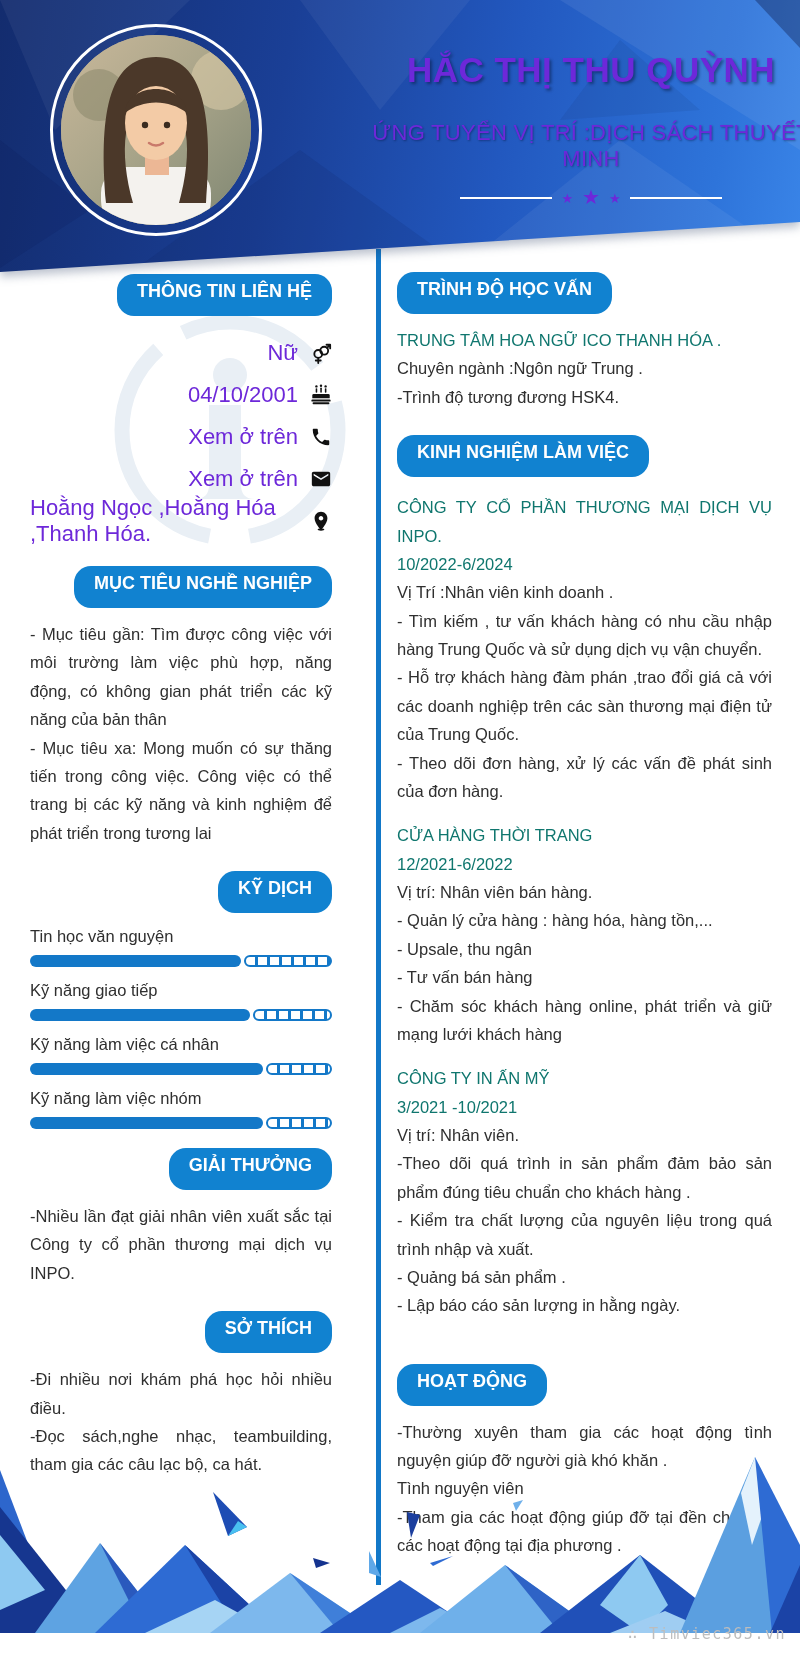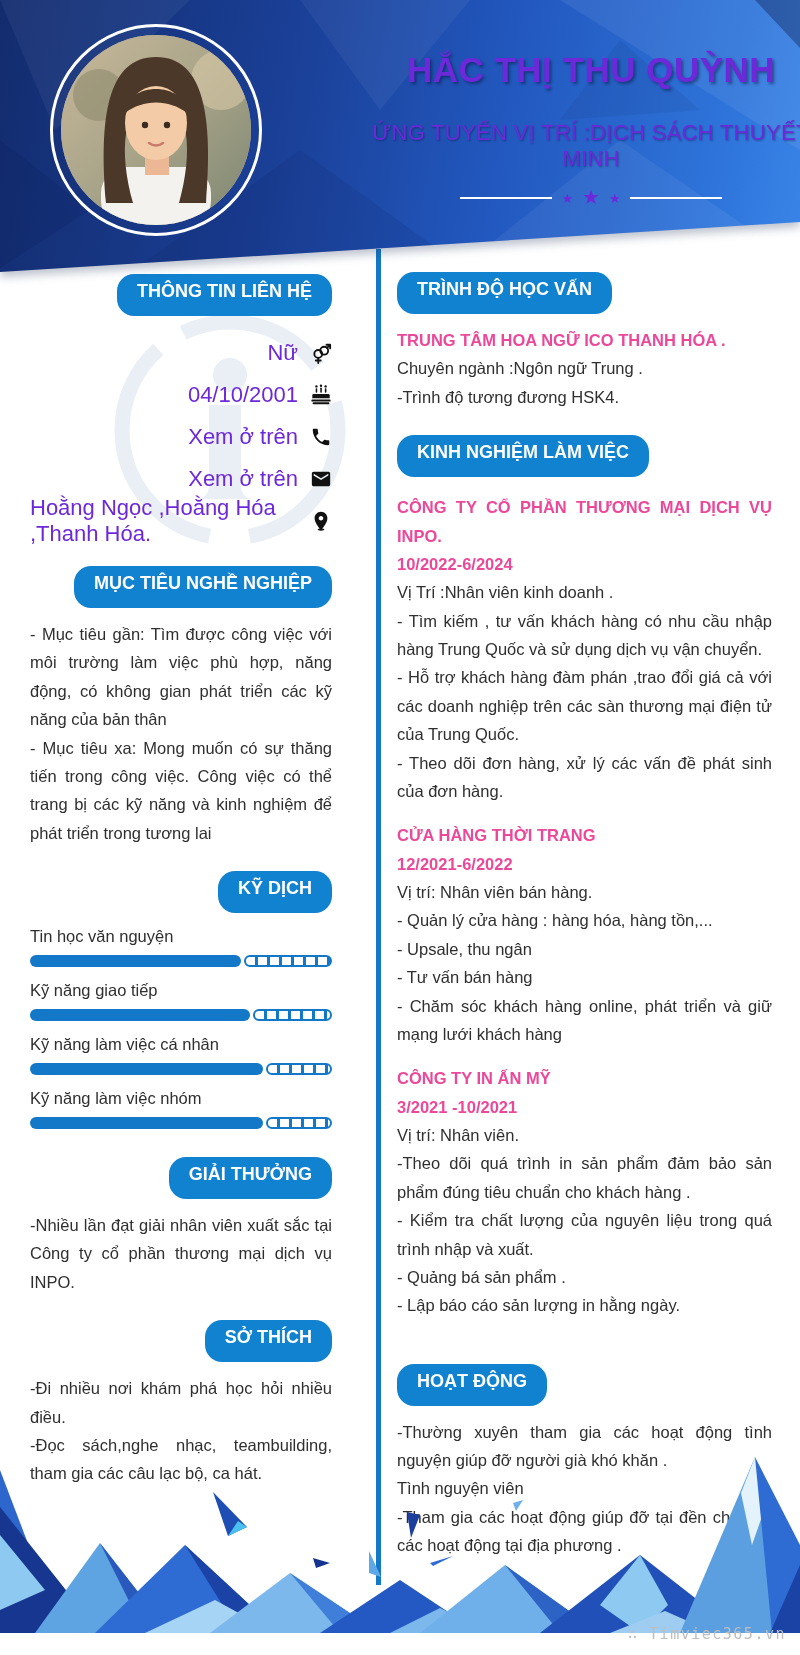--- a/index.html
+++ b/index.html
@@ -36,21 +36,21 @@
   
   .contact-list{margin-top:16px;}
   .contact-row{display:flex;justify-content:flex-end;align-items:center;gap:12px;height:42px;}
   .contact-row .val{font-size:22px;color:#6d28d9;}
   .cicon{width:22px;height:22px;flex:0 0 22px;}
   
   .sec{margin-top:24px;}
   .para{font-size:16.5px;line-height:1.72;text-align:justify;margin:0;}
   .col-left .body{margin-top:12px;}
   .col-right .body{margin-top:12px;}
-  .bold{font-weight:bold;color:#ec4899;}
+  .bold{font-weight:normal;color:#0f766e;}
   
   .skill{margin-top:14px;}
   .skill-label{font-size:16.5px;margin-bottom:9px;}
   .bar{height:12px;display:flex;}
   .bar-fill{background:#1378c8;border-radius:6px;}
   .bar-rest{flex:1;margin-left:3px;border:2px solid #1378c8;border-radius:7px;box-sizing:border-box;
     background:repeating-linear-gradient(90deg,#fff 0 9px,#1378c8 9px 12px);}
   
   .job{margin-top:16px;}
   .job-line{font-size:16.5px;line-height:1.72;text-align:justify;margin:0;}
@@ -209,21 +209,21 @@
       <div class="skill">
         <div class="skill-label">Kỹ năng làm việc nhóm</div>
         <div class="bar">
             <div class="bar-fill" style="width: 77%;"></div>
             <div class="bar-rest"></div>
           </div>
       </div>
     </div>
   </div>
 
-  <div class="sec" style="margin-top:28px;">
+  <div class="sec" style="margin-top:19px;">
     <div class="pill right-al">GIẢI THƯỞNG</div>
     <div class="body">
       <p class="para">-Nhiều lần đạt giải nhân viên xuất sắc tại Công ty cổ phần thương mại dịch vụ INPO.</p>
     </div>
   </div>
 
   <div class="sec">
     <div class="pill right-al">SỞ THÍCH</div>
     <div class="body">
       <p class="para">-Đi nhiều nơi khám phá học hỏi nhiều điều.</p>

